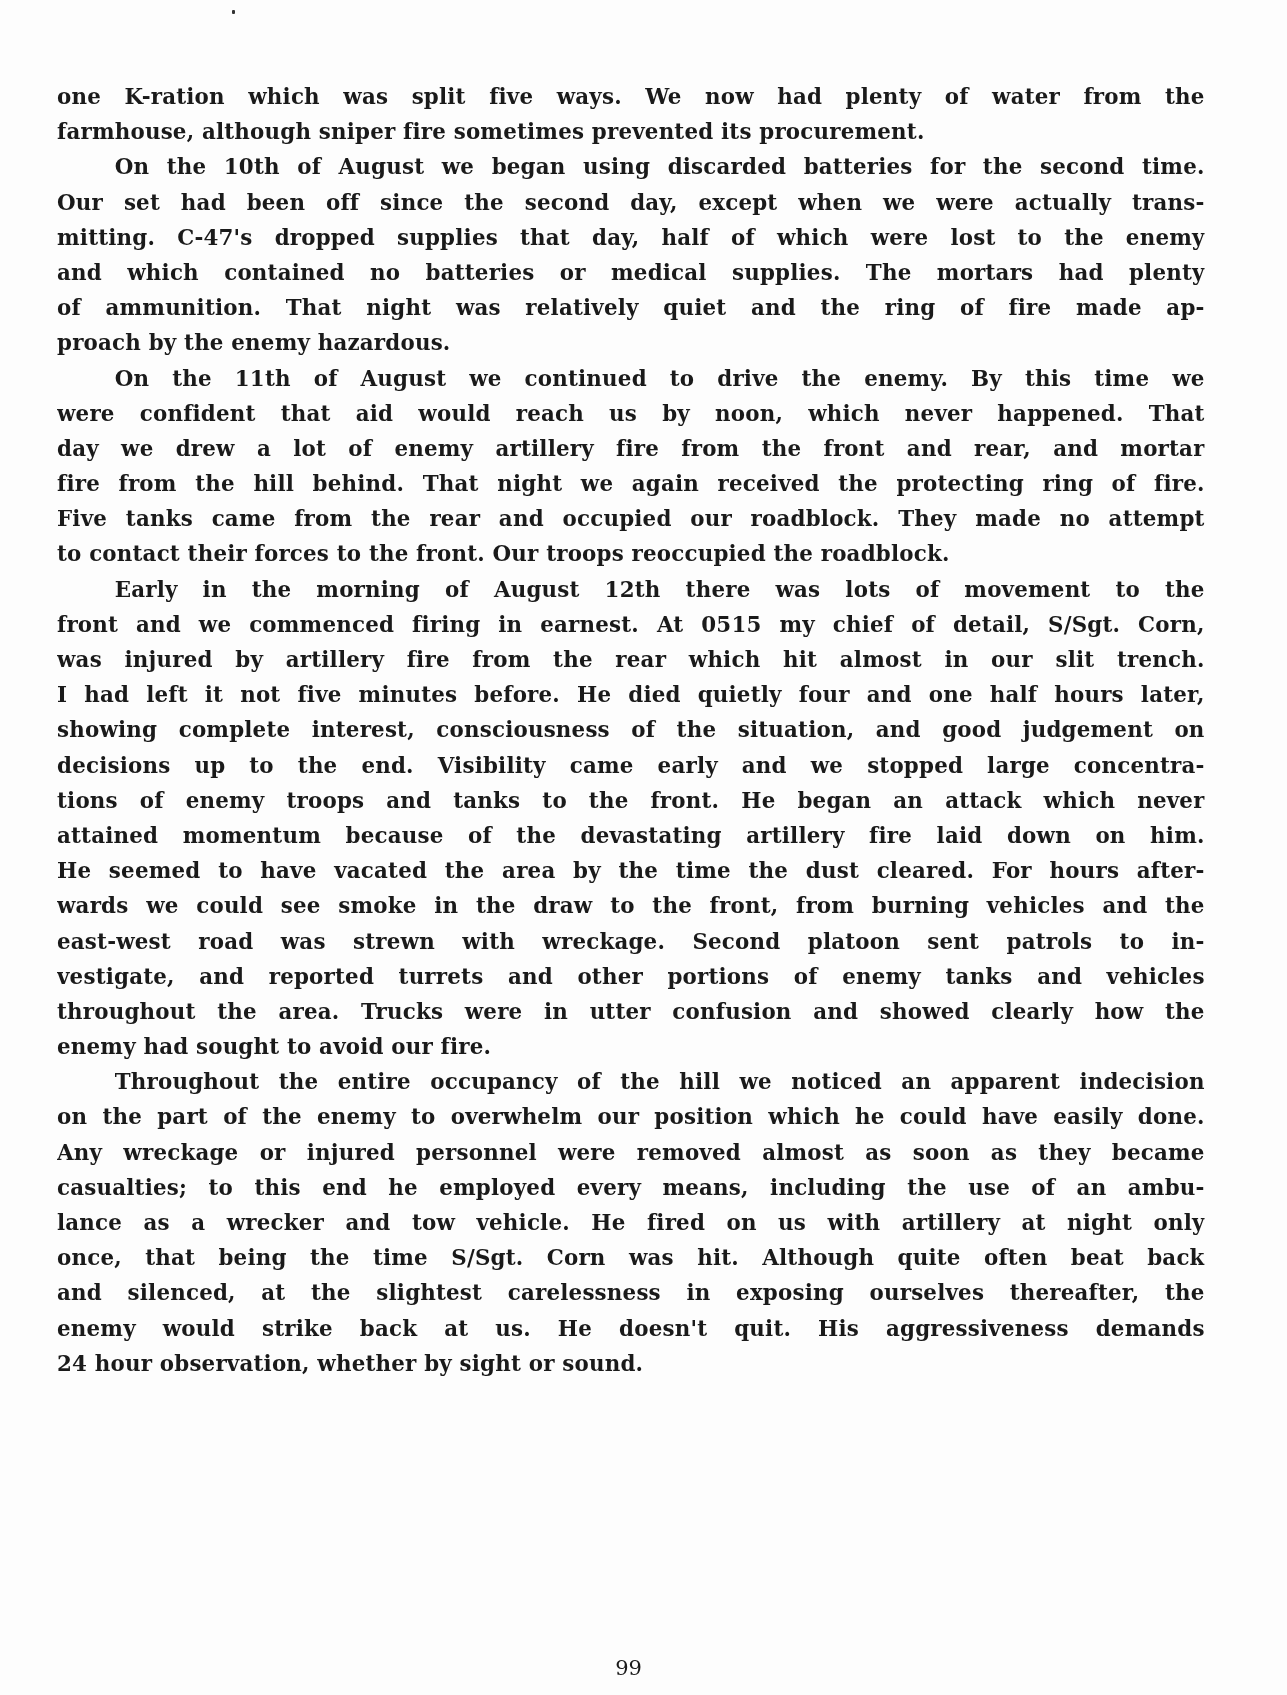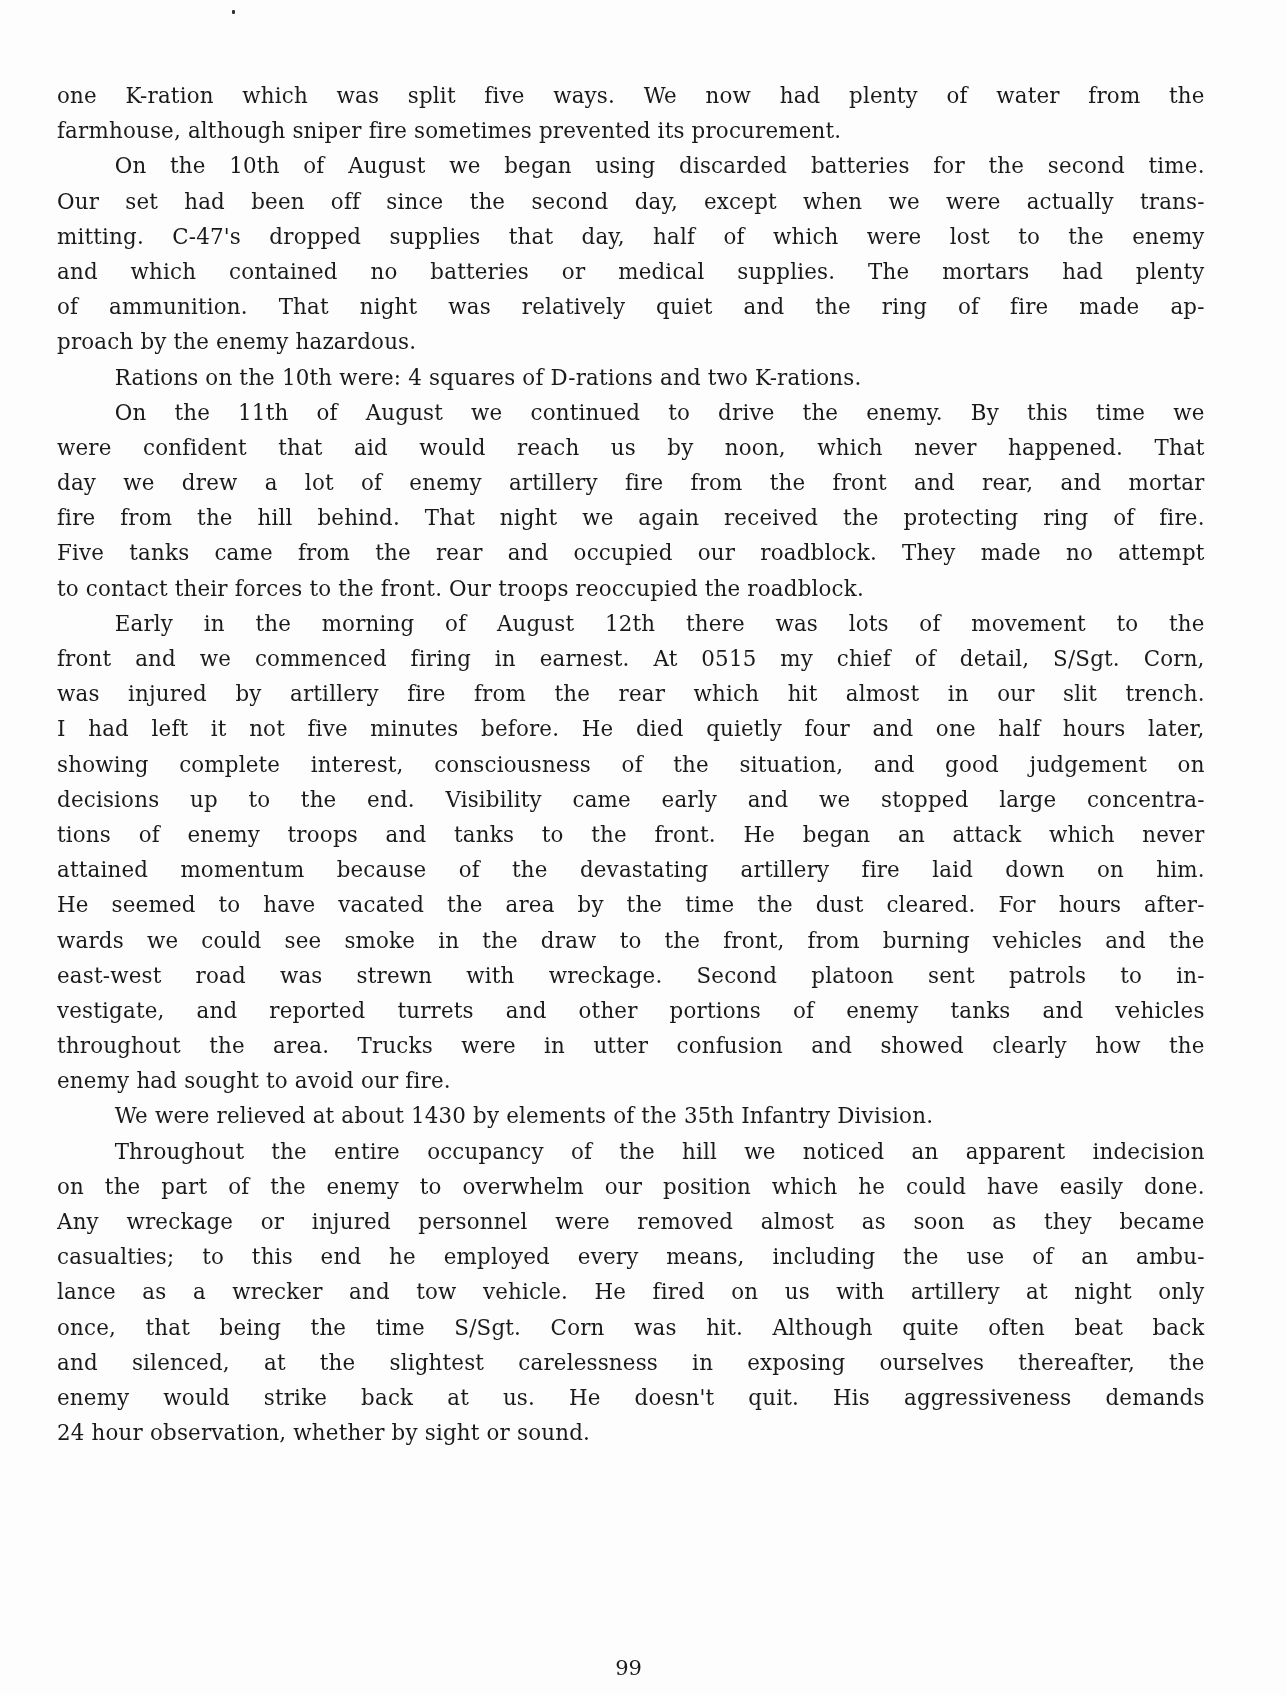--- a/index.html
+++ b/index.html
@@ -30,20 +30,21 @@
       width: 3px;
       height: 4px;
       background: #333;
       border-radius: 1px;
     }
     .text-block {
       position: absolute;
       left: 57px;
       top: 78px;
       width: 1148px;
+      font-weight: bold;
     }
     .line {
       display: block;
       height: 35.2px;
       line-height: 35.2px;
       font-size: 23px;
       letter-spacing: 0.2px;
       text-align: justify;
       text-align-last: justify;
       white-space: nowrap;
@@ -84,23 +85,20 @@
 
     <div>
       <span class="line indent" style="white-space: normal; overflow: hidden;">On the 10th of August we began using discarded batteries for the second time.</span>
       <span class="line" style="white-space: normal; overflow: hidden;">Our set had been off since the second day, except when we were actually trans-</span>
       <span class="line" style="white-space: normal; overflow: hidden;">mitting. C-47's dropped supplies that day, half of which were lost to the enemy</span>
       <span class="line" style="white-space: normal; overflow: hidden;">and which contained no batteries or medical supplies. The mortars had plenty</span>
       <span class="line" style="white-space: normal; overflow: hidden;">of ammunition. That night was relatively quiet and the ring of fire made ap-</span>
       <span class="line last" style="white-space: normal; overflow: hidden;">proach by the enemy hazardous.</span>
     </div>
 
-    <div>
-      <span class="line indent last" style="white-space: normal; overflow: hidden;">Rations on the 10th were: 4 squares of D-rations and two K-rations.</span>
-    </div>
 
     <div>
       <span class="line indent" style="white-space: normal; overflow: hidden;">On the 11th of August we continued to drive the enemy. By this time we</span>
       <span class="line" style="white-space: normal; overflow: hidden;">were confident that aid would reach us by noon, which never happened. That</span>
       <span class="line" style="white-space: normal; overflow: hidden;">day we drew a lot of enemy artillery fire from the front and rear, and mortar</span>
       <span class="line" style="white-space: normal; overflow: hidden;">fire from the hill behind. That night we again received the protecting ring of fire.</span>
       <span class="line" style="white-space: normal; overflow: hidden;">Five tanks came from the rear and occupied our roadblock. They made no attempt</span>
       <span class="line last" style="white-space: normal; overflow: hidden;">to contact their forces to the front. Our troops reoccupied the roadblock.</span>
     </div>
 
@@ -115,23 +113,20 @@
       <span class="line" style="white-space: normal; overflow: hidden;">tions of enemy troops and tanks to the front. He began an attack which never</span>
       <span class="line" style="white-space: normal; overflow: hidden;">attained momentum because of the devastating artillery fire laid down on him.</span>
       <span class="line" style="white-space: normal; overflow: hidden;">He seemed to have vacated the area by the time the dust cleared. For hours after-</span>
       <span class="line" style="white-space: normal; overflow: hidden;">wards we could see smoke in the draw to the front, from burning vehicles and the</span>
       <span class="line" style="white-space: normal; overflow: hidden;">east-west road was strewn with wreckage. Second platoon sent patrols to in-</span>
       <span class="line" style="white-space: normal; overflow: hidden;">vestigate, and reported turrets and other portions of enemy tanks and vehicles</span>
       <span class="line" style="white-space: normal; overflow: hidden;">throughout the area. Trucks were in utter confusion and showed clearly how the</span>
       <span class="line last" style="white-space: normal; overflow: hidden;">enemy had sought to avoid our fire.</span>
     </div>
 
-    <div>
-      <span class="line indent last" style="white-space: normal; overflow: hidden;">We were relieved at about 1430 by elements of the 35th Infantry Division.</span>
-    </div>
 
     <div>
       <span class="line indent" style="white-space: normal; overflow: hidden;">Throughout the entire occupancy of the hill we noticed an apparent indecision</span>
       <span class="line" style="white-space: normal; overflow: hidden;">on the part of the enemy to overwhelm our position which he could have easily done.</span>
       <span class="line" style="white-space: normal; overflow: hidden;">Any wreckage or injured personnel were removed almost as soon as they became</span>
       <span class="line" style="white-space: normal; overflow: hidden;">casualties; to this end he employed every means, including the use of an ambu-</span>
       <span class="line" style="white-space: normal; overflow: hidden;">lance as a wrecker and tow vehicle. He fired on us with artillery at night only</span>
       <span class="line" style="white-space: normal; overflow: hidden;">once, that being the time S/Sgt. Corn was hit. Although quite often beat back</span>
       <span class="line" style="white-space: normal; overflow: hidden;">and silenced, at the slightest carelessness in exposing ourselves thereafter, the</span>
       <span class="line" style="white-space: normal; overflow: hidden;">enemy would strike back at us. He doesn't quit. His aggressiveness demands</span>

